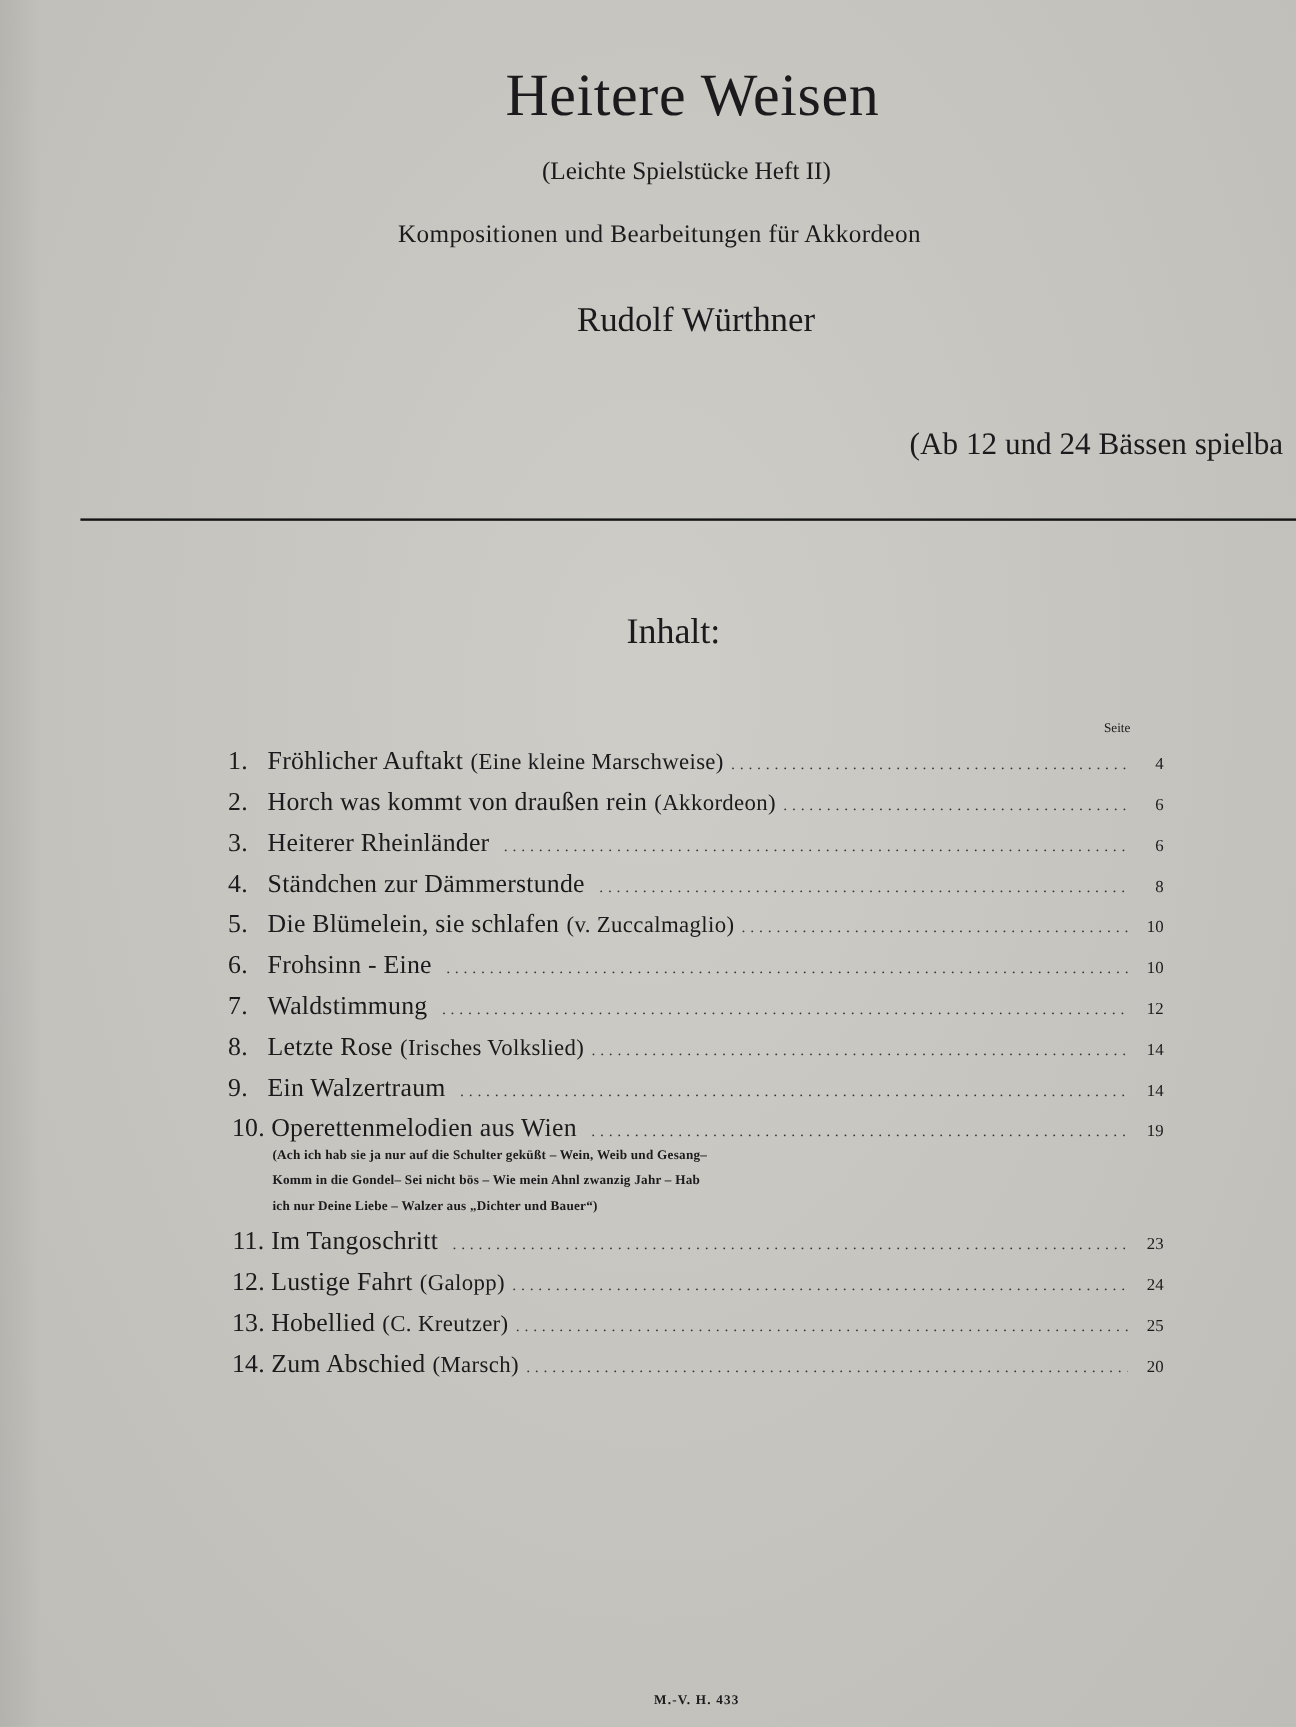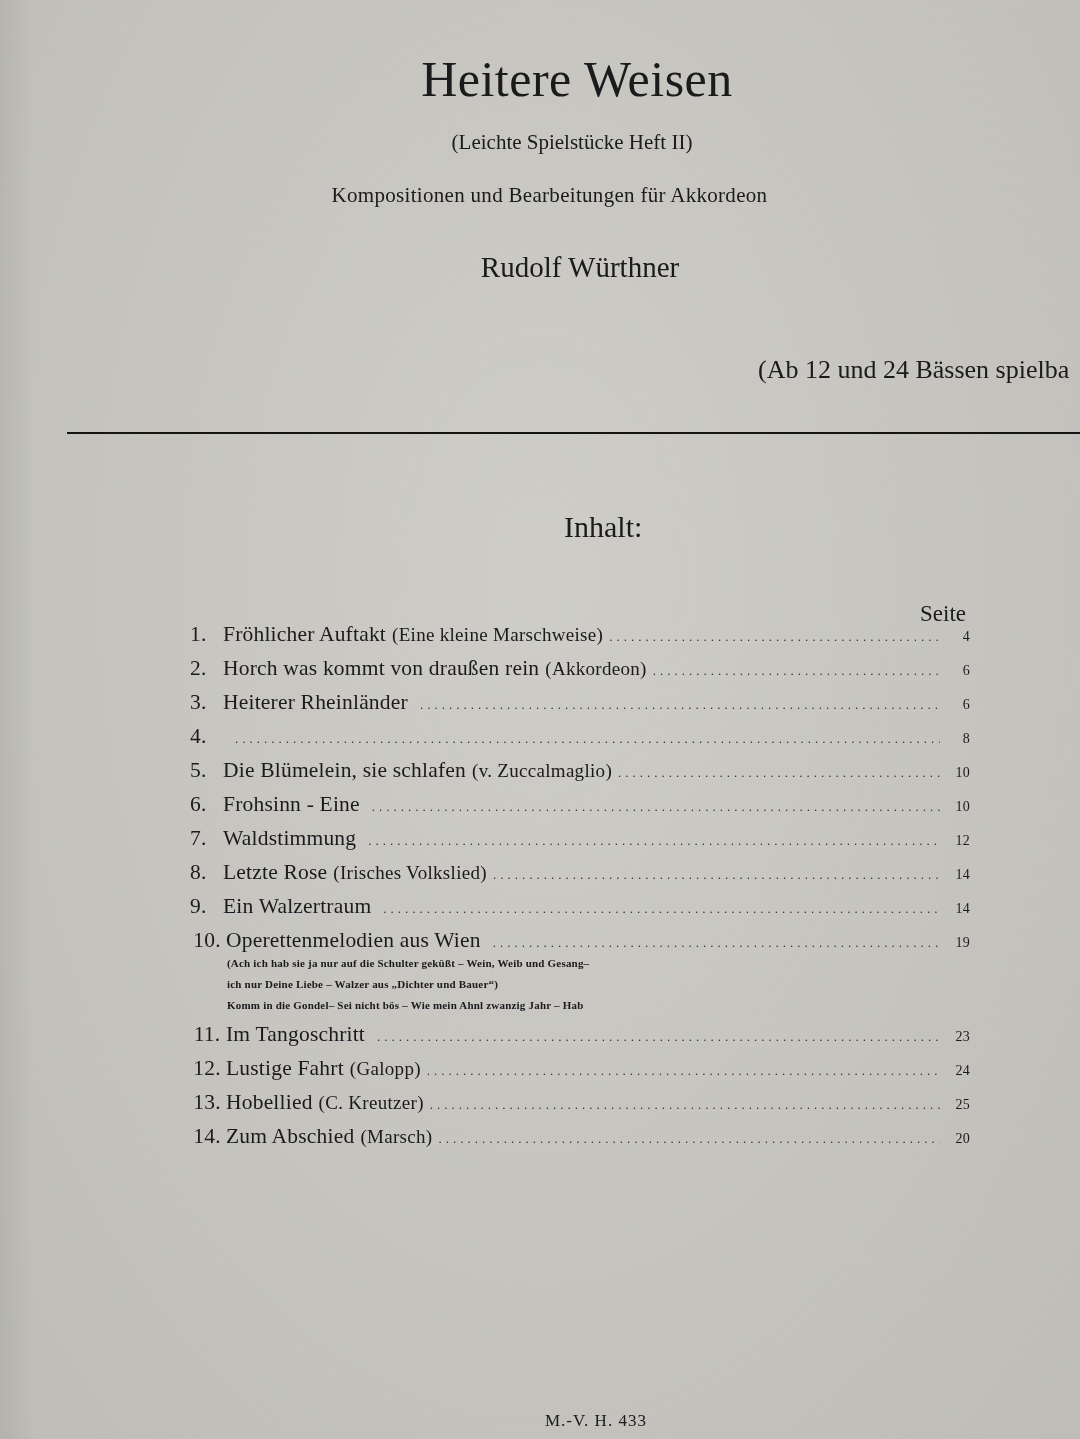--- a/index.html
+++ b/index.html
@@ -12,33 +12,33 @@
     color: #1b1a1c;
     font-family: "Liberation Serif", "DejaVu Serif", serif;
   }
   .abs { position: absolute; white-space: nowrap; }
   .title { left: 0; width: 1154px; top: 50px; text-align: center; font-size: 50px; letter-spacing: 0.5px; }
   .subtitle { left: 0; width: 1144px; top: 130px; text-align: center; font-size: 21px; }
   .desc { left: 0; width: 1099px; top: 183px; text-align: center; font-size: 21px; letter-spacing: 0.3px; }
   .author { left: 0; width: 1160px; top: 251px; text-align: center; font-size: 29px; }
   .bass { left: 758px; top: 355px; font-size: 26px; }
   .rule { left: 67px; top: 432px; width: 1013px; height: 2px; background: #141414; }
-  .heading { left: 564px; top: 510px; font-size: 30px; }
-  .seite-hdr { left: 920px; top: 601px; font-size: 23px; }
+  .heading { left: 522px; top: 510px; font-size: 30px; }
+  .seite-hdr { left: 920px; top: 601px; font-size: 11px; }
   .toc { position: absolute; left: 190px; top: 622px; width: 780px; }
   .row { display: flex; align-items: baseline; height: 34px; font-size: 21.5px; letter-spacing: 0.2px; }
   .num { width: 33px; text-align: left; }
   .row .num.wide { width: 38px; margin-left: -2px; text-align: center; }
   .main { }
   .note { font-size: 19px; margin-left: 6px; letter-spacing: 0.3px; }
   .dots { flex: 1; overflow: hidden; margin: 0 6px 0 6px; font-size: 13px; letter-spacing: 4px; color: #333; }
   .dots::before { content: "......................................................................................................................................................"; }
   .page { width: 24px; text-align: right; font-size: 14px; }
   .sub { font-size: 11px; line-height: 21px; margin: -9px 0 6px 37px; letter-spacing: 0.2px; font-weight: bold; }
-  .footer { left: 545px; top: 1411px; font-size: 17px; font-weight: normal; letter-spacing: 1px; }
+  .footer { left: 545px; top: 1411px; font-size: 11px; font-weight: bold; letter-spacing: 1px; }
 </style>
 </head>
 <body>
 
 <div class="abs title">Heitere Weisen</div>
 <div class="abs subtitle">(Leichte Spielstücke Heft II)</div>
 <div class="abs desc">Kompositionen und Bearbeitungen für Akkordeon</div>
 <div class="abs author">Rudolf Würthner</div>
 <div class="abs bass">(Ab 12 und 24 Bässen spielba</div>
 <div class="abs rule"></div>
@@ -63,20 +63,21 @@
   </div>
   <div class="row">
     <span class="num">3.</span>
     <span class="main">Heiterer Rheinländer</span>
     <span class="note"></span>
     <span class="dots"></span>
     <span class="page">6</span>
   </div>
   <div class="row">
     <span class="num">4.</span>
+    <span class="main">Ständchen zur Dämmerstunde</span>
     <span class="note"></span>
     <span class="dots"></span>
     <span class="page">8</span>
   </div>
   <div class="row">
     <span class="num">5.</span>
     <span class="main">Die Blümelein, sie schlafen</span>
     <span class="note">(v. Zuccalmaglio)</span>
     <span class="dots"></span>
     <span class="page">10</span>
@@ -111,22 +112,22 @@
   </div>
   <div class="row">
     <span class="num wide">10.</span>
     <span class="main">Operettenmelodien aus Wien</span>
     <span class="note"></span>
     <span class="dots"></span>
     <span class="page">19</span>
   </div>
   <div class="sub">
     <div>(Ach ich hab sie ja nur auf die Schulter geküßt – Wein, Weib und Gesang–</div>
+    <div>Komm in die Gondel– Sei nicht bös – Wie mein Ahnl zwanzig Jahr – Hab</div>
     <div>ich nur Deine Liebe – Walzer aus „Dichter und Bauer“)</div>
-    <div>Komm in die Gondel– Sei nicht bös – Wie mein Ahnl zwanzig Jahr – Hab</div>
   </div>
   <div class="row">
     <span class="num wide">11.</span>
     <span class="main">Im Tangoschritt</span>
     <span class="note"></span>
     <span class="dots"></span>
     <span class="page">23</span>
   </div>
   <div class="row">
     <span class="num wide">12.</span>

